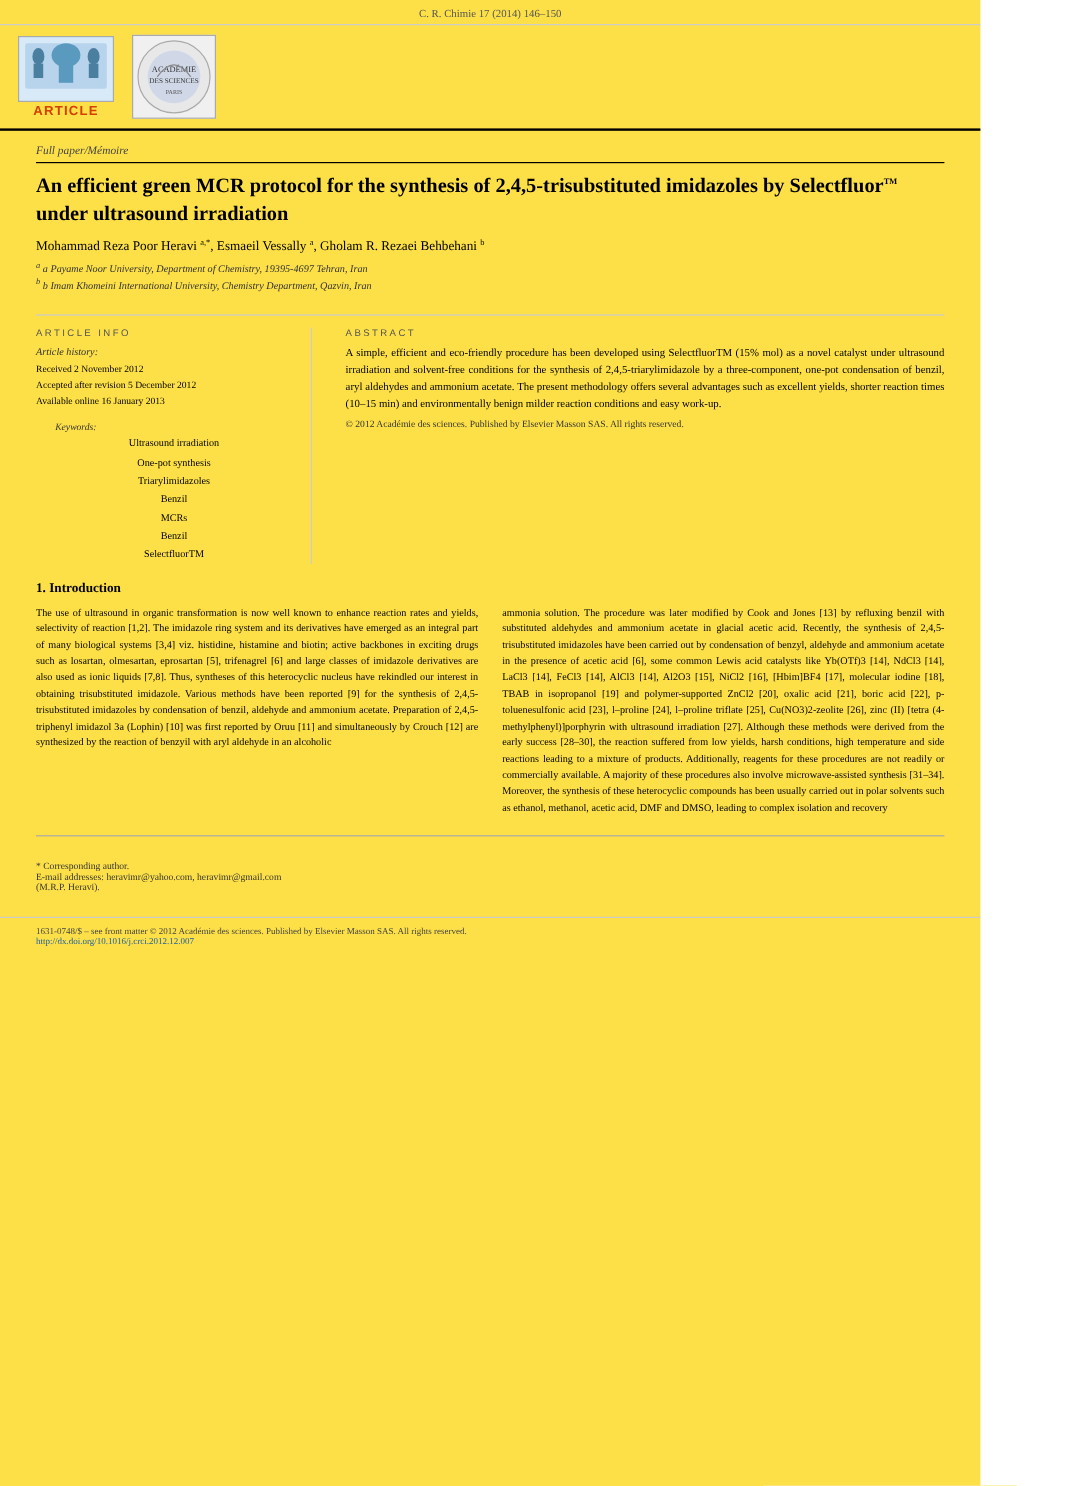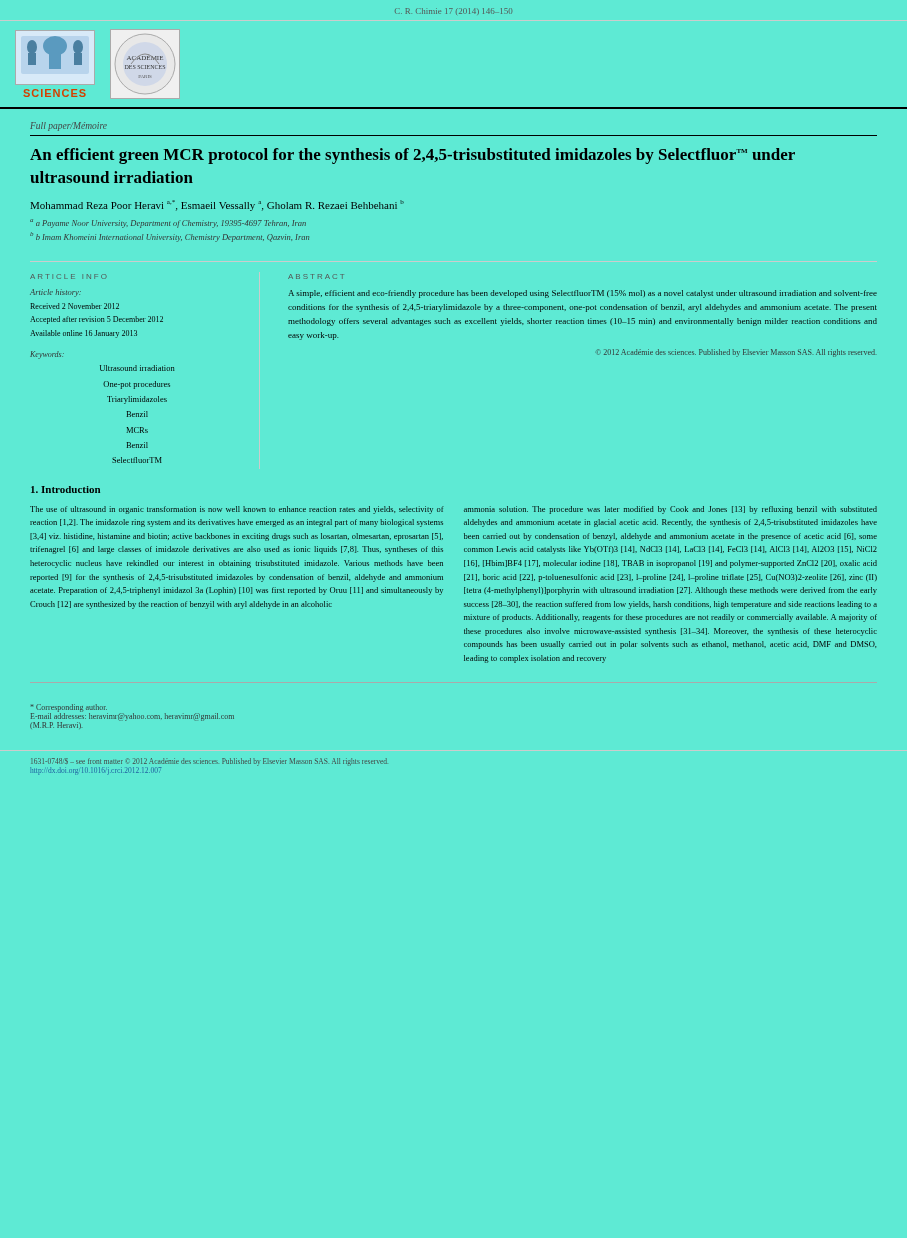--- a/index.html
+++ b/index.html
@@ -5,23 +5,23 @@
     * { margin: 0; padding: 0; box-sizing: border-box; }
     body {
       background: #fff;
       font-family: 'Times New Roman', Times, serif;
       font-size: 10px;
       color: #000;
       width: 907px;
       min-height: 1238px;
     }
     .page {
-      width: 907px;
+      width: 817px;
       min-height: 1238px;
-      background: #5eead4;
+      background: #fde047;
       padding: 0;
       position: relative;
     }
     
     .citation-bar {
       text-align: center;
       font-size: 9px;
       color: #555;
       padding: 6px 0 4px 0;
       border-bottom: 1px solid #ccc;
@@ -169,21 +169,21 @@
       font-style: italic;
       color: #333;
       margin-bottom: 3px;
     }
     .article-info-block .date-line {
       font-size: 8px;
       color: #000;
       line-height: 1.7;
     }
 
-    .keywords-block { margin-top: 8px; }
+    .keywords-block { margin-top: 8px; margin-left: 16px; }
     .keywords-block .kw-label {
       font-size: 8px;
       font-style: italic;
       color: #333;
       margin-bottom: 2px;
     }
     .keywords-block .kw-item {
       font-size: 8.5px;
       color: #000;
       line-height: 1.8;
@@ -194,21 +194,21 @@
     .abstract-text {
       font-size: 9px;
       line-height: 1.55;
       color: #000;
       text-align: justify;
       margin-bottom: 6px;
     }
     .copyright-line {
       font-size: 8px;
       color: #333;
-      text-align: right;
+      text-align: left;
     }
 
     
     .body-section {
       margin-top: 14px;
     }
     .section-heading {
       font-size: 11px;
       font-weight: bold;
       color: #000;
@@ -269,21 +269,21 @@
           <ellipse cx="39" cy="15" rx="12" ry="10" fill="#5a9abf"></ellipse>
           <rect x="33" y="22" width="12" height="16" fill="#5a9abf"></rect>
 
           <ellipse cx="16" cy="16" rx="5" ry="7" fill="#4a7fa0"></ellipse>
           <rect x="12" y="22" width="8" height="12" fill="#4a7fa0"></rect>
 
           <ellipse cx="62" cy="16" rx="5" ry="7" fill="#4a7fa0"></ellipse>
           <rect x="58" y="22" width="8" height="12" fill="#4a7fa0"></rect>
         </svg>
       </div>
-      <div class="elsevier-text">SCIENCES</div>
+      <div class="elsevier-text">ARTICLE</div>
     </div>
 
 
     <div class="right-logo">
       <svg viewBox="0 0 65 65" xmlns="http://www.w3.org/2000/svg">
         <circle cx="32" cy="32" r="30" fill="#e8e8e8" stroke="#aaa" stroke-width="1"></circle>
         <circle cx="32" cy="32" r="22" fill="#d0d8e8"></circle>
         <text x="32" y="28" text-anchor="middle" font-size="7" fill="#333" font-family="serif">ACADÉMIE</text>
         <text x="32" y="37" text-anchor="middle" font-size="6" fill="#333" font-family="serif">DES SCIENCES</text>
         <text x="32" y="46" text-anchor="middle" font-size="5" fill="#555" font-family="serif">PARIS</text>
@@ -318,21 +318,21 @@
         <div class="article-info-block">
           <div class="sub-label">Article history:</div>
           <div class="date-line">Received 2 November 2012</div>
           <div class="date-line">Accepted after revision 5 December 2012</div>
           <div class="date-line">Available online 16 January 2013</div>
         </div>
 
         <div class="keywords-block">
           <div class="kw-label">Keywords:</div>
           <div class="kw-item">Ultrasound irradiation</div>
-          <div class="kw-item">One-pot procedures</div>
+          <div class="kw-item">One-pot synthesis</div>
           <div class="kw-item">Triarylimidazoles</div>
           <div class="kw-item">Benzil</div>
           <div class="kw-item">MCRs</div>
           <div class="kw-item">Benzil</div>
           <div class="kw-item">SelectfluorTM</div>
         </div>
       </div>
 
       <div class="right-col">
         <div class="section-label">ABSTRACT</div>

